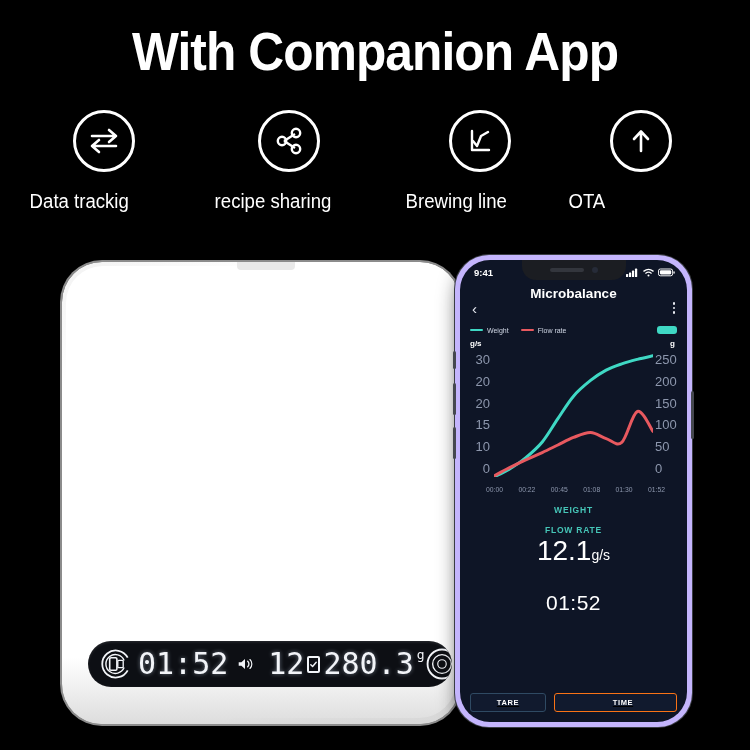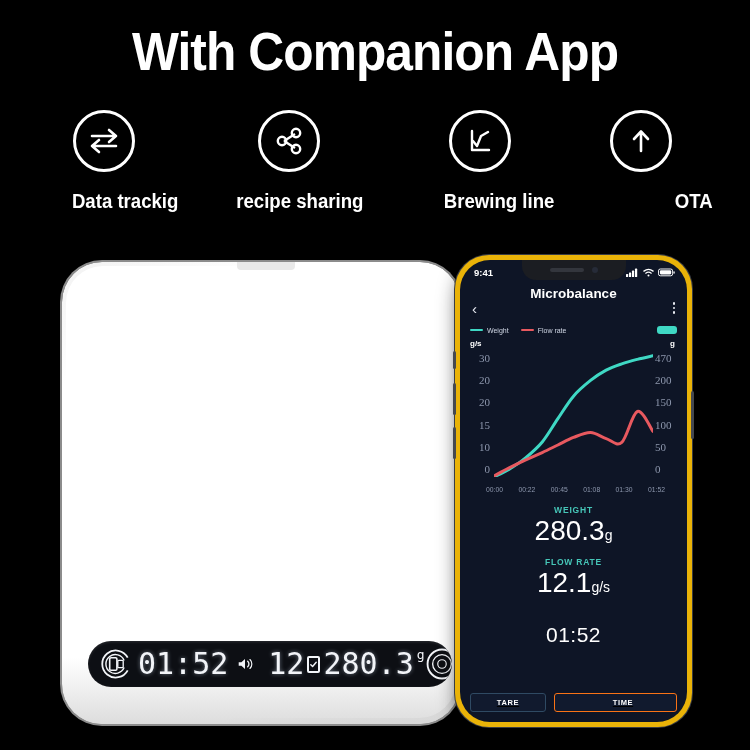--- a/index.html
+++ b/index.html
@@ -19,21 +19,21 @@
     font-size:54px;
     font-weight:bold;
     letter-spacing:-1px;
     font-family:"Liberation Sans", sans-serif;
     transform:scaleX(0.92);
     white-space:nowrap;
   }
 
   
   .features { position:absolute; top:110px; left:0; width:750px; height:140px; }
-  .feature { position:absolute; text-align:right;font-weight:bold; }
+  .feature { position:absolute; text-align:left; }
   .feat-circle {
     width:62px; height:62px; border-radius:50%;
     border:3px solid #fff;
     margin:0 auto;
     display:flex; align-items:center; justify-content:center;
   }
   .feat-label {
     margin-top:18px;
     color:#fff;
     font-size:20px;
@@ -110,21 +110,21 @@
     align-self:flex-start; margin-top:6px; margin-left:3px;
     flex:0 0 auto;
   }
   .led-badge { margin-left:auto; width:34px; height:34px; flex:0 0 34px; }
 
   
   .phone {
     position:absolute;
     left:455px; top:255px;
     width:237px; height:472px;
-    background:#eab308;
+    background:#c4b5fd;
     border-radius:34px;
     box-shadow:0 0 0 1px #3a3d44, 6px 8px 22px rgba(0,0,0,0.9);
     padding:5px;
   }
   .phone-screen {
     position:relative;
     width:100%; height:100%;
     background:#0e1526;
     border-radius:30px;
     overflow:hidden;
@@ -197,21 +197,21 @@
     position:absolute; color:#fff; font-size:8px; font-weight:bold; top:0;
   }
   .unit-left  { left:10px; }
   .unit-right { right:12px; }
   .axis-ticks {
     position:absolute; top:14px; height:122px; width:26px;
     display:flex; flex-direction:column-reverse; justify-content:space-between;
   }
   .ticks-left  { left:4px;  align-items:flex-end; }
   .ticks-right { right:6px; align-items:flex-start; }
-  .tick { color:#8d97ad; font-size:11px; line-height:1;font-family:Liberation Serif, serif; }
+  .tick { color:#8d97ad; font-size:13px; line-height:1; }
   .plot { position:absolute; left:34px; right:34px; top:10px; height:128px; }
   .plot svg { width:100%; height:100%; display:block; }
   .xaxis {
     position:absolute; left:26px; right:22px; bottom:-2px;
     display:flex; justify-content:space-between;
   }
   .xtick { color:#8d97ad; font-size:6.8px; }
 
   
   .readouts { text-align:center; margin-top:14px; }
@@ -404,21 +404,21 @@
           <span class="tick">20</span>
           <span class="tick">30</span>
         </div>
 
         <div class="axis-ticks ticks-right">
           <span class="tick">0</span>
           <span class="tick">50</span>
           <span class="tick">100</span>
           <span class="tick">150</span>
           <span class="tick">200</span>
-          <span class="tick">470</span>
+          <span class="tick">250</span>
         </div>
 
         <div class="plot">
           <svg viewBox="0 0 200 128" preserveAspectRatio="none" id="plot-svg">
             <path id="series-weight" fill="none" stroke="#3fd8c4" stroke-width="3" stroke-linecap="round" stroke-linejoin="round" vector-effect="non-scaling-stroke" d="M0.00,128.00 C3.27,126.65 13.10,123.06 19.64,119.92 C26.19,116.77 32.44,113.63 39.29,109.14 C46.13,104.65 53.87,99.56 60.71,92.97 C67.56,86.38 73.81,77.25 80.36,69.61 C86.90,61.98 93.15,53.52 100.00,47.16 C106.85,40.80 114.58,35.78 121.43,31.44 C128.27,27.10 134.52,23.88 141.07,21.11 C147.62,18.34 154.17,16.62 160.71,14.82 C167.26,13.02 173.81,11.68 180.36,10.33 C186.90,8.98 196.73,7.34 200.00,6.74"></path>
             <path id="series-flowrate" fill="none" stroke="#e8595f" stroke-width="3" stroke-linecap="round" stroke-linejoin="round" vector-effect="non-scaling-stroke" d="M0.00,126.87 C3.27,125.49 13.10,121.22 19.64,118.59 C26.19,115.95 32.44,113.57 39.29,111.06 C46.13,108.55 53.87,106.04 60.71,103.53 C67.56,101.02 73.81,98.51 80.36,96.00 C86.90,93.49 93.15,90.54 100.00,88.47 C106.85,86.40 114.58,83.39 121.43,83.58 C128.27,83.76 134.52,87.97 141.07,89.60 C147.62,91.23 154.17,97.88 160.71,93.36 C167.26,88.85 173.81,64.31 180.36,62.49 C186.90,60.67 196.73,79.12 200.00,82.45"></path>
           </svg>
         </div>
 
         <div class="xaxis">
@@ -426,21 +426,20 @@
           <span class="xtick">00:22</span>
           <span class="xtick">00:45</span>
           <span class="xtick">01:08</span>
           <span class="xtick">01:30</span>
           <span class="xtick">01:52</span>
         </div>
       </div>
 
       <div class="readouts">
         <div class="ro-label">WEIGHT</div>
-        <div class="ro-value"><span>280.3</span><span class="ro-unit">g</span></div>
         <div class="ro-gap"></div>
         <div class="ro-label">FLOW RATE</div>
         <div class="ro-value"><span>12.1</span><span class="ro-unit">g/s</span></div>
         <div class="ro-timer">01:52</div>
       </div>
 
       <div class="btn-row">
         <div class="btn btn-tare">TARE</div>
         <div class="btn btn-time">TIME</div>
       </div>

